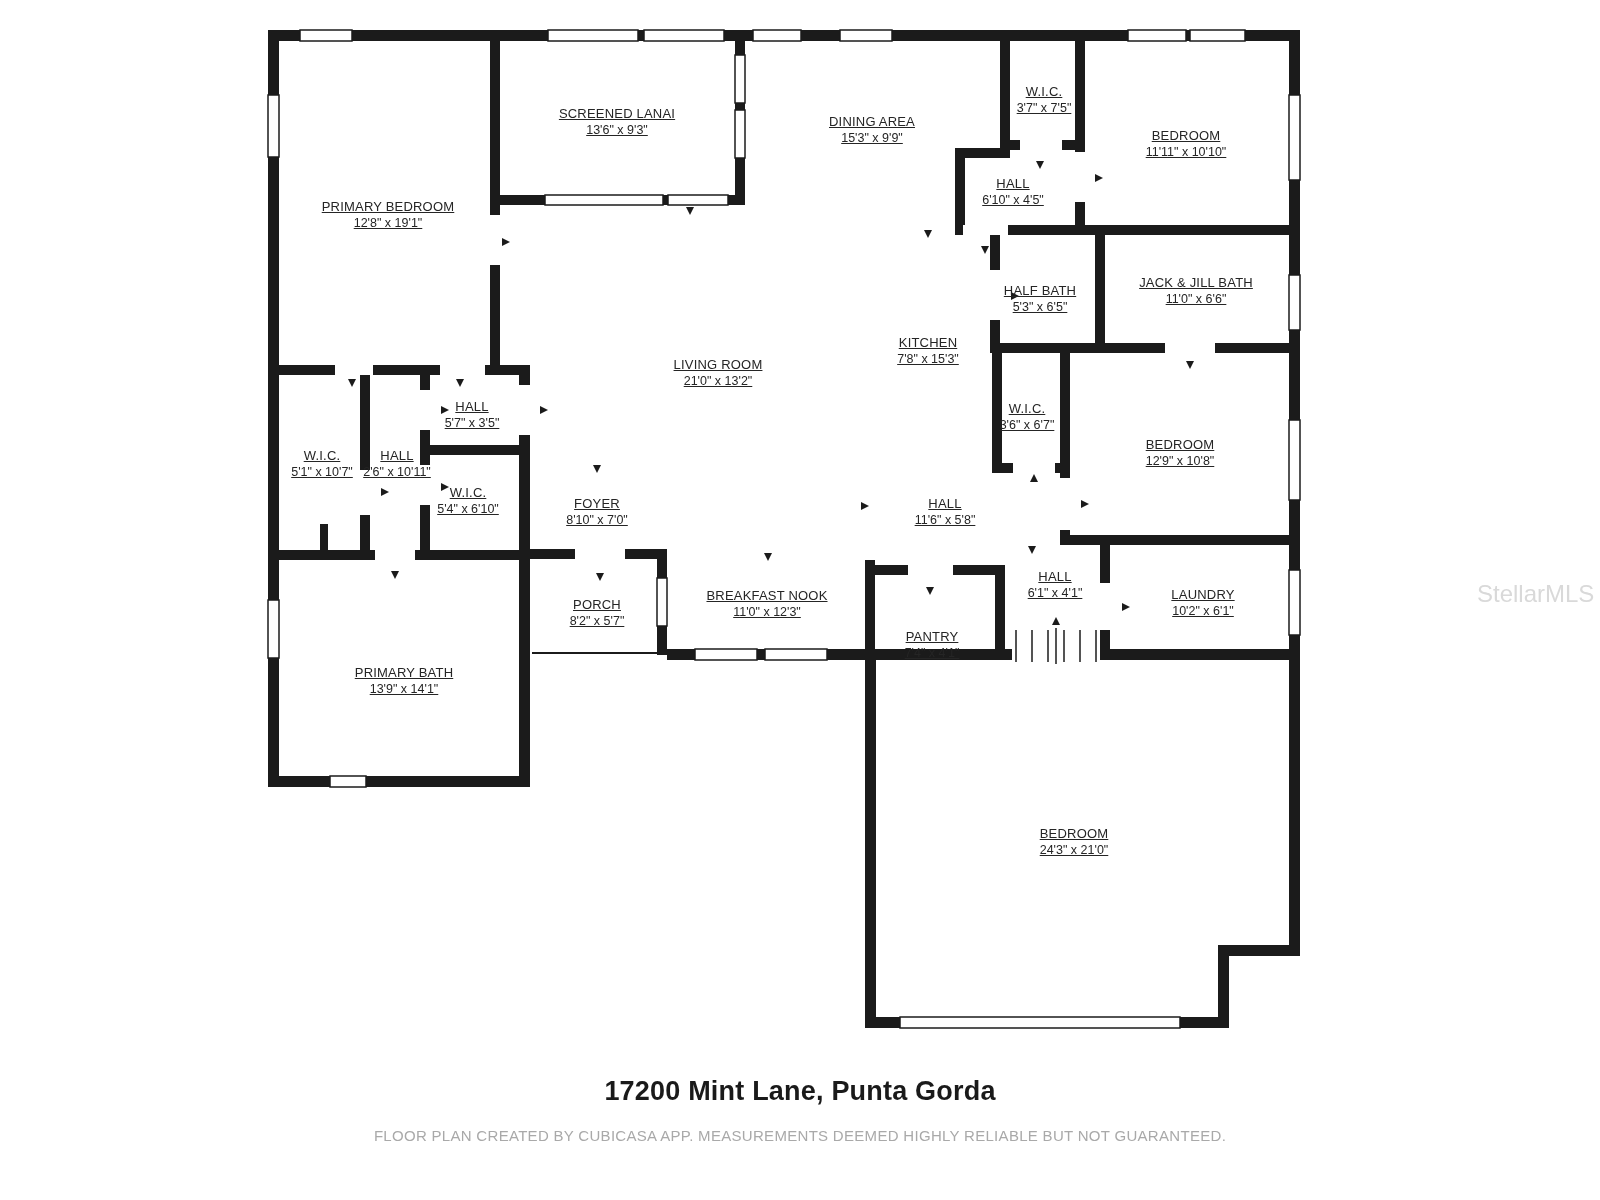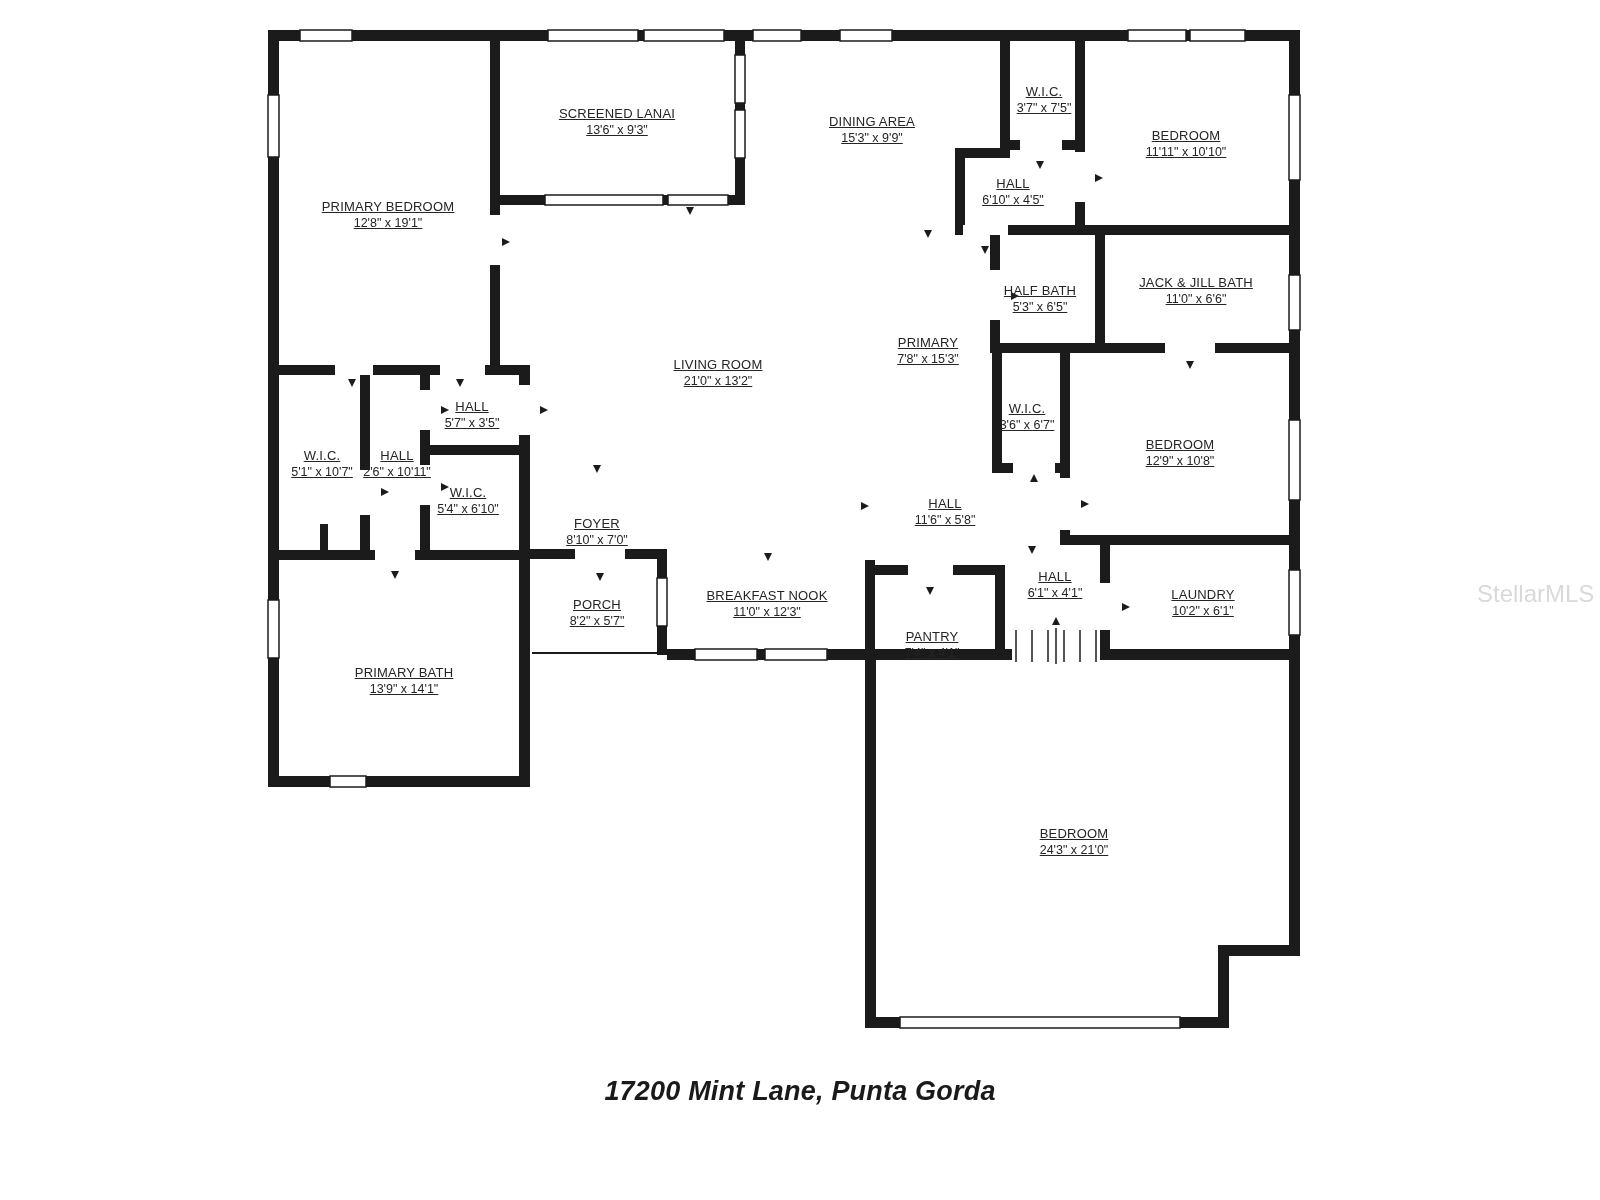--- a/index.html
+++ b/index.html
@@ -8,21 +8,21 @@
   .plan-svg{position:absolute;left:0;top:0;}
   .w{fill:#1b1b1b;}
   .o{fill:#ffffff;}
   .win{fill:#ffffff;stroke:#1b1b1b;stroke-width:1.5;}
   .ln{stroke:#1b1b1b;stroke-width:1.5;fill:none;}
   .ln2{stroke:#1b1b1b;stroke-width:2;fill:none;}
   .ar{fill:#1b1b1b;}
   .room{position:absolute;transform:translate(-50%,-50%);text-align:center;white-space:nowrap;line-height:16px;color:#252525;text-decoration:underline;}
   .rn{display:block;font-size:13px;letter-spacing:.2px;}
   .rd{display:block;font-size:12.5px;}
-  .title{position:absolute;left:50%;top:1076px;transform:translateX(-50%);font-size:27px;font-weight:700;color:#1a1a1a;letter-spacing:.2px;font-style:italic;}
+  .title{position:absolute;left:50%;top:1076px;transform:translateX(-50%);font-size:27px;font-weight:700;color:#1a1a1a;letter-spacing:.2px;}
   .disclaimer{position:absolute;left:50%;top:1127px;transform:translateX(-50%);font-size:15px;color:#a9a9a9;letter-spacing:.3px;white-space:nowrap;}
   .watermark{position:absolute;left:1477px;top:580px;font-size:24px;color:#d9d9d9;}
 </style>
 </head>
 <body>
 
 <div class="page">
 
   <svg class="plan-svg" width="1600" height="1060" viewBox="0 0 1600 1060">
 
@@ -194,21 +194,21 @@
   </div>
   <div class="room" style="left:1040px;top:299px">
     <span class="rn">HALF BATH</span>
     <span class="rd">5'3" x 6'5"</span>
   </div>
   <div class="room" style="left:1196px;top:291px">
     <span class="rn">JACK &amp; JILL BATH</span>
     <span class="rd">11'0" x 6'6"</span>
   </div>
   <div class="room" style="left:928px;top:351px">
-    <span class="rn">PRIMARY</span>
+    <span class="rn">KITCHEN</span>
     <span class="rd">7'8" x 15'3"</span>
   </div>
   <div class="room" style="left:718px;top:373px">
     <span class="rn">LIVING ROOM</span>
     <span class="rd">21'0" x 13'2"</span>
   </div>
   <div class="room" style="left:472px;top:415px">
     <span class="rn">HALL</span>
     <span class="rd">5'7" x 3'5"</span>
   </div>
@@ -217,21 +217,21 @@
     <span class="rd">5'1" x 10'7"</span>
   </div>
   <div class="room" style="left:397px;top:464px">
     <span class="rn">HALL</span>
     <span class="rd">2'6" x 10'11"</span>
   </div>
   <div class="room" style="left:468px;top:501px">
     <span class="rn">W.I.C.</span>
     <span class="rd">5'4" x 6'10"</span>
   </div>
-  <div class="room" style="left:597px;top:532px">
+  <div class="room" style="left:597px;top:512px">
     <span class="rn">FOYER</span>
     <span class="rd">8'10" x 7'0"</span>
   </div>
   <div class="room" style="left:1027px;top:417px">
     <span class="rn">W.I.C.</span>
     <span class="rd">3'6" x 6'7"</span>
   </div>
   <div class="room" style="left:1180px;top:453px">
     <span class="rn">BEDROOM</span>
     <span class="rd">12'9" x 10'8"</span>
@@ -263,15 +263,16 @@
   <div class="room" style="left:404px;top:681px">
     <span class="rn">PRIMARY BATH</span>
     <span class="rd">13'9" x 14'1"</span>
   </div>
   <div class="room" style="left:1074px;top:842px">
     <span class="rn">BEDROOM</span>
     <span class="rd">24'3" x 21'0"</span>
   </div>
 
   <div class="title">17200 Mint Lane, Punta Gorda</div>
+  <div class="disclaimer">FLOOR PLAN CREATED BY CUBICASA APP. MEASUREMENTS DEEMED HIGHLY RELIABLE BUT NOT GUARANTEED.</div>
   <div class="watermark">StellarMLS</div>
 
 </div>
 
 </body></html>

